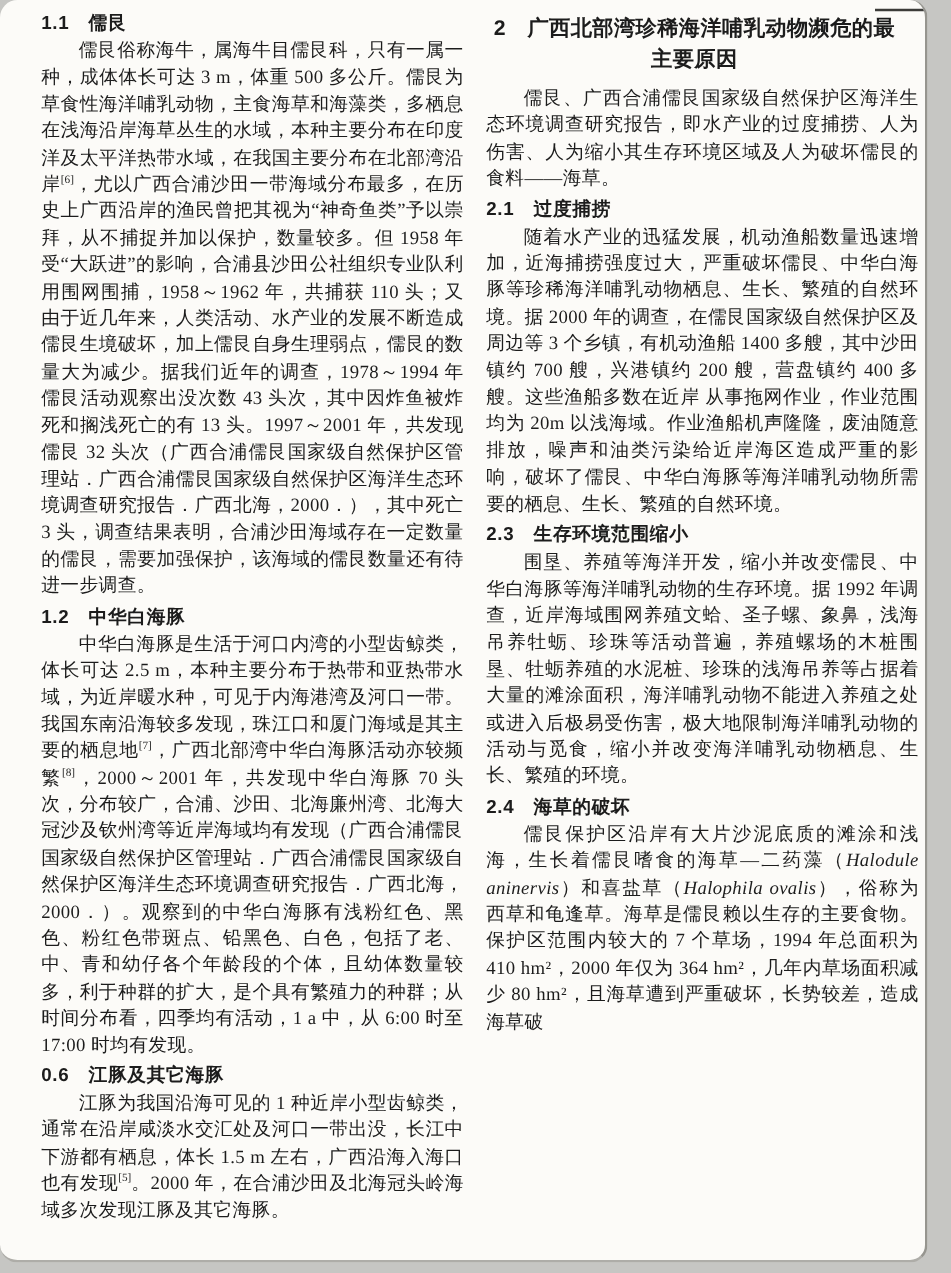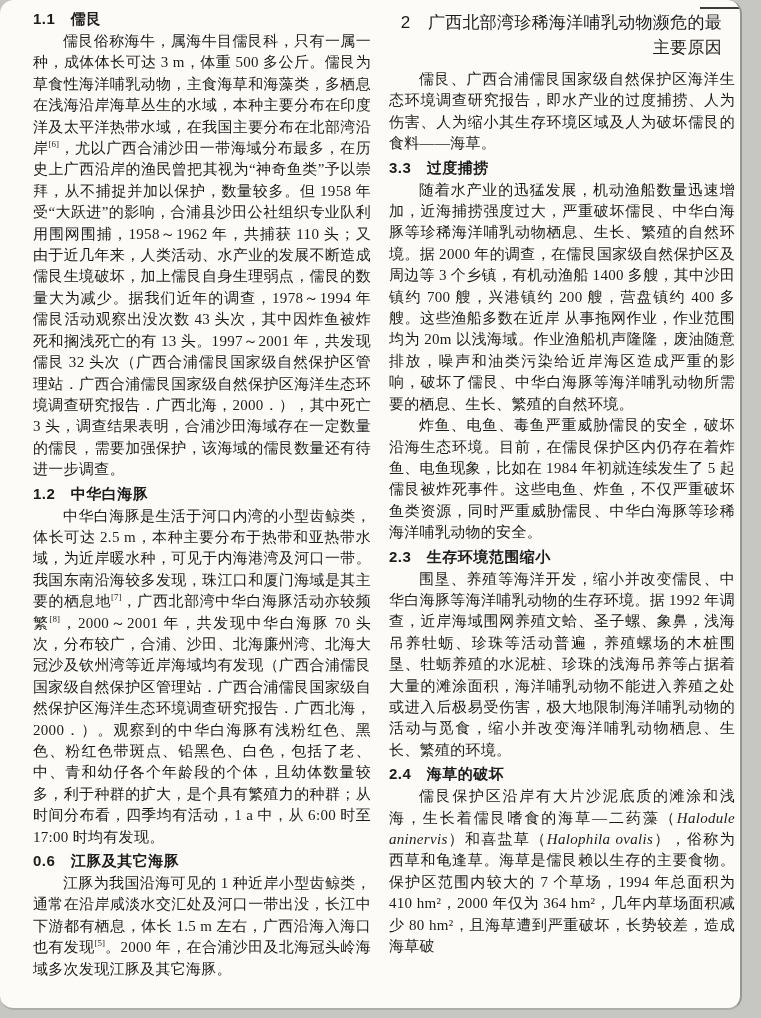--- a/index.html
+++ b/index.html
@@ -32,44 +32,43 @@
   .col-left  { left:33px;  width:338px; }
   .col-right { left:389px; width:346px; top:10px; }
   .blk.p { margin:0; text-indent:2em; letter-spacing:0.3px; }
   .blk.h3 {
     font-family:"Liberation Sans","DejaVu Sans",sans-serif;
     font-weight:700; font-size:15px; line-height:22px;
     margin:2px 0 1px 0; letter-spacing:0.5px;
   }
   .blk.h2 {
     font-family:"Liberation Sans","DejaVu Sans",sans-serif;
-    font-weight:400; font-size:17px; line-height:25px;
+    font-weight:700; font-size:17px; line-height:25px;
     margin:0 13px 9px 0; letter-spacing:0.3px;
-    text-align:right;
+    text-align:center;
   }
   sup.ref { font-size:9px; line-height:0; vertical-align:super; letter-spacing:0; }
   i { font-style:italic; }
 </style>
 </head>
 <body>
 
 <div class="page">
   <div class="scan-line"></div>
   <div class="col col-left">
       <div class="blk h3">1.1　儒艮</div>
       <div class="blk p">儒艮俗称海牛，属海牛目儒艮科，只有一属一种，成体体长可达 3 m，体重 500 多公斤。儒艮为草食性海洋哺乳动物，主食海草和海藻类，多栖息在浅海沿岸海草丛生的水域，本种主要分布在印度洋及太平洋热带水域，在我国主要分布在北部湾沿岸<sup class="ref">[6]</sup>，尤以广西合浦沙田一带海域分布最多，在历史上广西沿岸的渔民曾把其视为“神奇鱼类”予以崇拜，从不捕捉并加以保护，数量较多。但 1958 年受“大跃进”的影响，合浦县沙田公社组织专业队利用围网围捕，1958～1962 年，共捕获 110 头；又由于近几年来，人类活动、水产业的发展不断造成儒艮生境破坏，加上儒艮自身生理弱点，儒艮的数量大为减少。据我们近年的调查，1978～1994 年儒艮活动观察出没次数 43 头次，其中因炸鱼被炸死和搁浅死亡的有 13 头。1997～2001 年，共发现儒艮 32 头次（广西合浦儒艮国家级自然保护区管理站．广西合浦儒艮国家级自然保护区海洋生态环境调查研究报告．广西北海，2000．），其中死亡 3 头，调查结果表明，合浦沙田海域存在一定数量的儒艮，需要加强保护，该海域的儒艮数量还有待进一步调查。</div>
       <div class="blk h3">1.2　中华白海豚</div>
       <div class="blk p">中华白海豚是生活于河口内湾的小型齿鲸类，体长可达 2.5 m，本种主要分布于热带和亚热带水域，为近岸暖水种，可见于内海港湾及河口一带。我国东南沿海较多发现，珠江口和厦门海域是其主要的栖息地<sup class="ref">[7]</sup>，广西北部湾中华白海豚活动亦较频繁<sup class="ref">[8]</sup>，2000～2001 年，共发现中华白海豚 70 头次，分布较广，合浦、沙田、北海廉州湾、北海大冠沙及钦州湾等近岸海域均有发现（广西合浦儒艮国家级自然保护区管理站．广西合浦儒艮国家级自然保护区海洋生态环境调查研究报告．广西北海，2000．）。观察到的中华白海豚有浅粉红色、黑色、粉红色带斑点、铅黑色、白色，包括了老、中、青和幼仔各个年龄段的个体，且幼体数量较多，利于种群的扩大，是个具有繁殖力的种群；从时间分布看，四季均有活动，1 a 中，从 6:00 时至 17:00 时均有发现。</div>
       <div class="blk h3">0.6　江豚及其它海豚</div>
       <div class="blk p">江豚为我国沿海可见的 1 种近岸小型齿鲸类，通常在沿岸咸淡水交汇处及河口一带出没，长江中下游都有栖息，体长 1.5 m 左右，广西沿海入海口也有发现<sup class="ref">[5]</sup>。2000 年，在合浦沙田及北海冠头岭海域多次发现江豚及其它海豚。</div>
     </div>
   <div class="col col-right">
       <div class="blk h2">2　广西北部湾珍稀海洋哺乳动物濒危的最主要原因</div>
       <div class="blk p">儒艮、广西合浦儒艮国家级自然保护区海洋生态环境调查研究报告，即水产业的过度捕捞、人为伤害、人为缩小其生存环境区域及人为破坏儒艮的食料——海草。</div>
-      <div class="blk h3">3.3　过度捕捞</div>
+      <div class="blk h3">2.1　过度捕捞</div>
       <div class="blk p">随着水产业的迅猛发展，机动渔船数量迅速增加，近海捕捞强度过大，严重破坏儒艮、中华白海豚等珍稀海洋哺乳动物栖息、生长、繁殖的自然环境。据 2000 年的调查，在儒艮国家级自然保护区及周边等 3 个乡镇，有机动渔船 1400 多艘，其中沙田镇约 700 艘，兴港镇约 200 艘，营盘镇约 400 多艘。这些渔船多数在近岸 从事拖网作业，作业范围均为 20m 以浅海域。作业渔船机声隆隆，废油随意排放，噪声和油类污染给近岸海区造成严重的影响，破坏了儒艮、中华白海豚等海洋哺乳动物所需要的栖息、生长、繁殖的自然环境。</div>
-      <div class="blk p">炸鱼、电鱼、毒鱼严重威胁儒艮的安全，破坏沿海生态环境。目前，在儒艮保护区内仍存在着炸鱼、电鱼现象，比如在 1984 年初就连续发生了 5 起儒艮被炸死事件。这些电鱼、炸鱼，不仅严重破坏鱼类资源，同时严重威胁儒艮、中华白海豚等珍稀海洋哺乳动物的安全。</div>
       <div class="blk h3">2.3　生存环境范围缩小</div>
       <div class="blk p">围垦、养殖等海洋开发，缩小并改变儒艮、中华白海豚等海洋哺乳动物的生存环境。据 1992 年调查，近岸海域围网养殖文蛤、圣子螺、象鼻，浅海吊养牡蛎、珍珠等活动普遍，养殖螺场的木桩围垦、牡蛎养殖的水泥桩、珍珠的浅海吊养等占据着大量的滩涂面积，海洋哺乳动物不能进入养殖之处或进入后极易受伤害，极大地限制海洋哺乳动物的活动与觅食，缩小并改变海洋哺乳动物栖息、生长、繁殖的环境。</div>
       <div class="blk h3">2.4　海草的破坏</div>
       <div class="blk p">儒艮保护区沿岸有大片沙泥底质的滩涂和浅海，生长着儒艮嗜食的海草—二药藻（<i>Halodule aninervis</i>）和喜盐草（<i>Halophila ovalis</i>），俗称为西草和龟逢草。海草是儒艮赖以生存的主要食物。保护区范围内较大的 7 个草场，1994 年总面积为 410 hm²，2000 年仅为 364 hm²，几年内草场面积减少 80 hm²，且海草遭到严重破坏，长势较差，造成海草破</div>
     </div>
 </div>
 
 </body></html>

